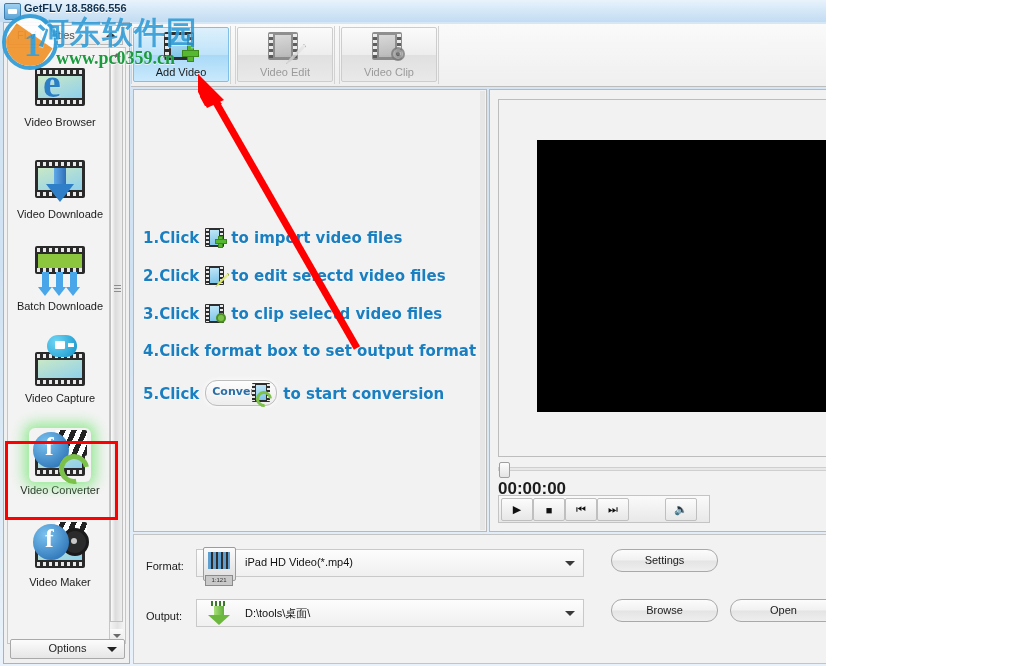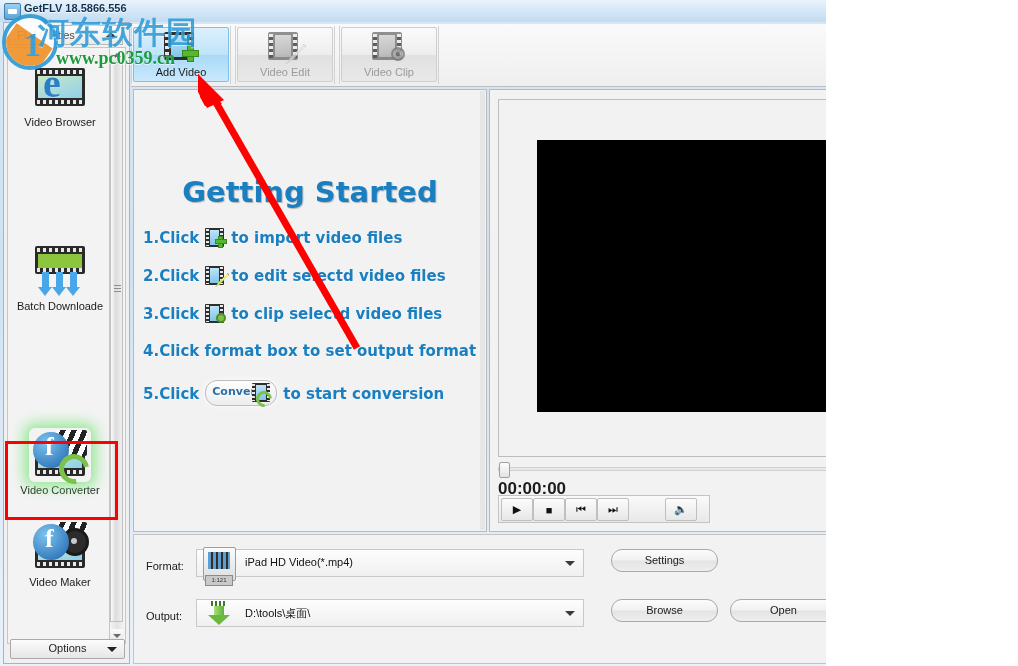--- a/index.html
+++ b/index.html
@@ -627,35 +627,56 @@
       <div class="side-item" style="top:6px;">
         <div class="icon">
           <div class="film">
               <div class="screen"></div>
             </div>
           <div class="ie-e">e</div>
         </div>
         <div class="label">Video Browser</div>
       </div>
 
+      <div class="side-item" style="top:98px;">
+        <div class="icon">
+          <div class="film">
+              <div class="screen"></div>
+            </div>
+          <div class="bigarrow">
+              <div class="stem"></div>
+              <div class="head"></div>
+            </div>
+        </div>
+        <div class="label">Video Downloade</div>
+      </div>
 
       <div class="side-item" style="top:190px;">
         <div class="icon">
           <div class="film" style="top:2px;height:28px;">
             <div class="screen" style="height:14px;background:#8cc63e;"></div>
           </div>
           <div class="smallarrows">
               <i></i>
               <i></i>
               <i></i>
             </div>
         </div>
         <div class="label">Batch Downloade</div>
       </div>
 
+      <div class="side-item" style="top:282px;">
+        <div class="icon">
+          <div class="film" style="top:16px;height:34px;">
+              <div class="screen" style="height:18px;"></div>
+            </div>
+          <div class="cam-bubble"></div>
+        </div>
+        <div class="label">Video Capture</div>
+      </div>
 
       <div class="side-item" style="top:374px;">
         <div class="icon glow">
           <div class="film" style="top:14px;height:34px;">
               <div class="screen" style="height:18px;"></div>
             </div>
           <div class="clapper"></div>
           <div class="fcircle">
               <span>f</span>
             </div>
@@ -729,21 +750,20 @@
         <div class="mini-film">
             <div class="sc"></div>
           </div>
         <div class="pencil-badge"></div>
       </div>
       <div class="tlabel">Video Edit</div>
     </div>
   </div>
 
   <div id="gs-panel">
-    <div id="gs-title">Getting Started</div>
 
     <div class="gs-step" style="top:138px;">
       <span>1.Click</span><span class="inline-icon"><span class="ii-film">
             <span class="sc"></span>
           </span><span class="ii-plus"></span></span><span>to import video files</span>
     </div>
 
     <div class="gs-step" style="top:176px;">
       <span>2.Click</span><span class="inline-icon"><span class="ii-film">
             <span class="sc"></span>

